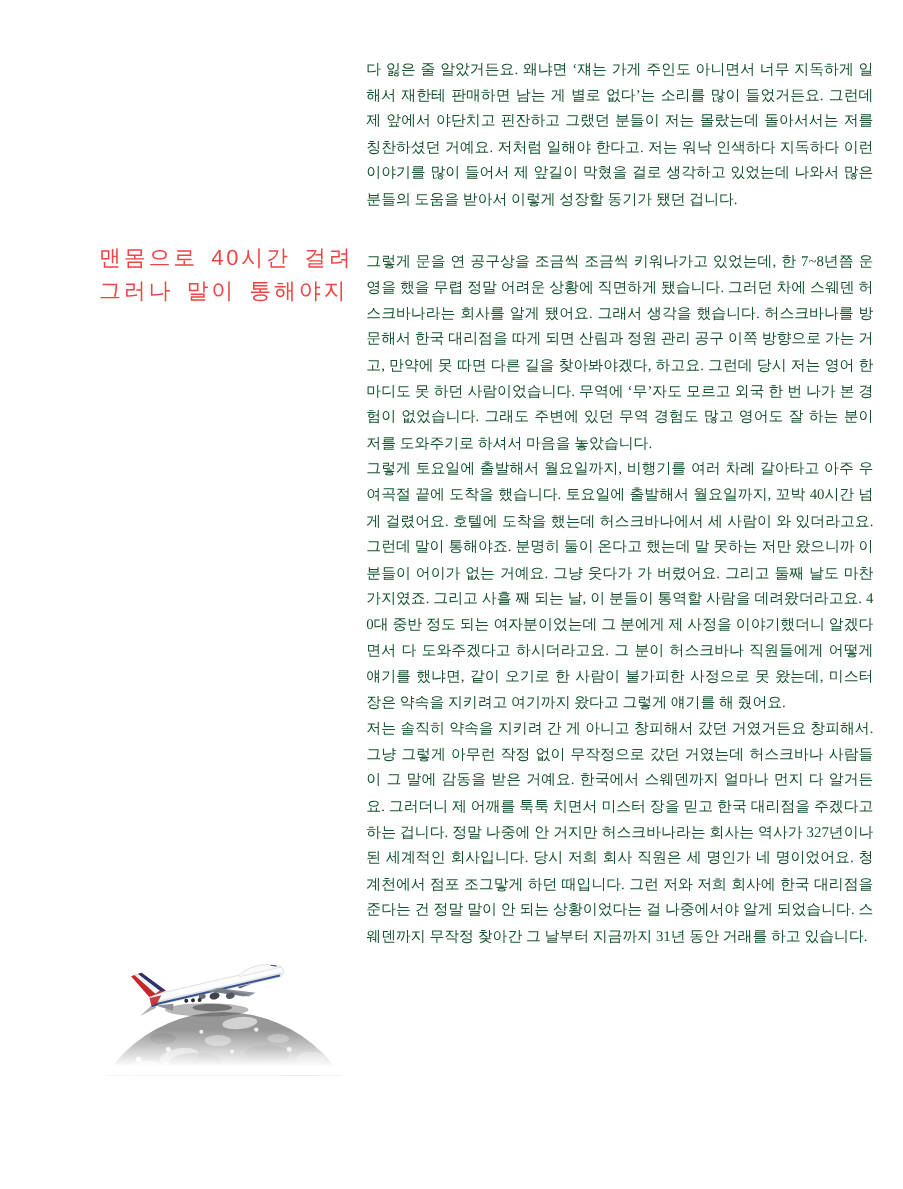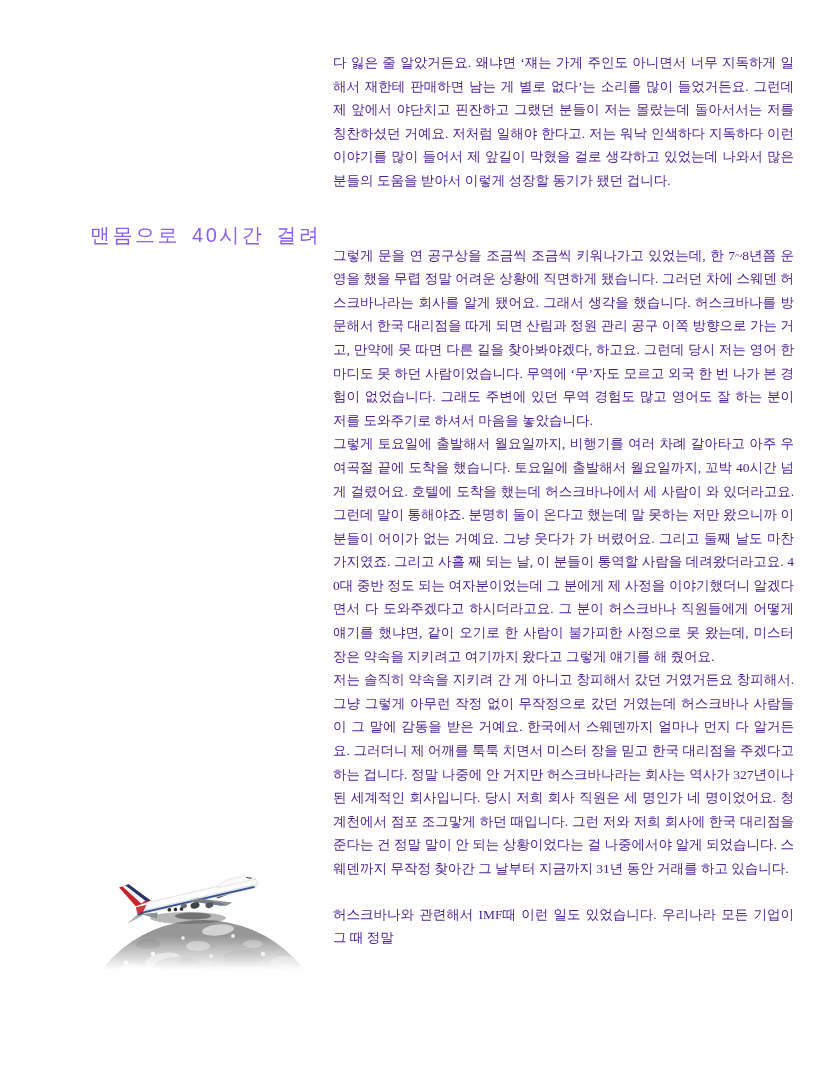--- a/index.html
+++ b/index.html
@@ -18,36 +18,36 @@
     position: absolute;
     left: 90px;
     top: 220px;
     width: 240px;
     font-family: "Liberation Sans", sans-serif;
     font-weight: 400;
     font-size: 20px;
     line-height: 30px;
     letter-spacing: 2.5px;
     word-spacing: 4px;
-    color: #8b5cf6;
+    color: #ef4444;
   }
   
   .article {
     position: absolute;
     left: 333px;
     top: 51px;
     width: 461px;
     font-size: 13.5px;
     line-height: 23.6px;
-    color: #4c1d95;
+    color: #14532d;
     text-align: justify;
     word-break: break-all;
   }
   .article p { margin: 0; }
-  .article p.gap-lg { margin-top: 51px; }
+  .article p.gap-lg { margin-top: 33px; }
   .article p.gap-md { margin-top: 22px; }
   
   .illustration {
     position: absolute;
     left: 93px;
     top: 866px;
     width: 220px;
     height: 112px;
     margin: 0;
   }
@@ -65,28 +65,28 @@
     background: linear-gradient(to right, rgba(255,255,255,0.9) 0%, rgba(255,255,255,0) 100%);
   }
 </style>
 </head>
 <body>
 
 <div class="page">
 
   <aside class="pullquote">
     <div>맨몸으로 40시간 걸려</div>
+    <div>그러나 말이 통해야지</div>
   </aside>
 
   <main class="article">
     <p>다 잃은 줄 알았거든요. 왜냐면 ‘쟤는 가게 주인도 아니면서 너무 지독하게 일해서 재한테 판매하면 남는 게 별로 없다’는 소리를 많이 들었거든요. 그런데 제 앞에서 야단치고 핀잔하고 그랬던 분들이 저는 몰랐는데 돌아서서는 저를 칭찬하셨던 거예요. 저처럼 일해야 한다고. 저는 워낙 인색하다 지독하다 이런 이야기를 많이 들어서 제 앞길이 막혔을 걸로 생각하고 있었는데 나와서 많은 분들의 도움을 받아서 이렇게 성장할 동기가 됐던 겁니다.</p>
     <p class="gap-lg">그렇게 문을 연 공구상을 조금씩 조금씩 키워나가고 있었는데, 한 7~8년쯤 운영을 했을 무렵 정말 어려운 상황에 직면하게 됐습니다. 그러던 차에 스웨덴 허스크바나라는 회사를 알게 됐어요. 그래서 생각을 했습니다. 허스크바나를 방문해서 한국 대리점을 따게 되면 산림과 정원 관리 공구 이쪽 방향으로 가는 거고, 만약에 못 따면 다른 길을 찾아봐야겠다, 하고요. 그런데 당시 저는 영어 한 마디도 못 하던 사람이었습니다. 무역에 ‘무’자도 모르고 외국 한 번 나가 본 경험이 없었습니다. 그래도 주변에 있던 무역 경험도 많고 영어도 잘 하는 분이 저를 도와주기로 하셔서 마음을 놓았습니다.</p>
     <p>그렇게 토요일에 출발해서 월요일까지, 비행기를 여러 차례 갈아타고 아주 우여곡절 끝에 도착을 했습니다. 토요일에 출발해서 월요일까지, 꼬박 40시간 넘게 걸렸어요. 호텔에 도착을 했는데 허스크바나에서 세 사람이 와 있더라고요. 그런데 말이 통해야죠. 분명히 둘이 온다고 했는데 말 못하는 저만 왔으니까 이 분들이 어이가 없는 거예요. 그냥 웃다가 가 버렸어요. 그리고 둘째 날도 마찬가지였죠. 그리고 사흘 째 되는 날, 이 분들이 통역할 사람을 데려왔더라고요. 40대 중반 정도 되는 여자분이었는데 그 분에게 제 사정을 이야기했더니 알겠다면서 다 도와주겠다고 하시더라고요. 그 분이 허스크바나 직원들에게 어떻게 얘기를 했냐면, 같이 오기로 한 사람이 불가피한 사정으로 못 왔는데, 미스터 장은 약속을 지키려고 여기까지 왔다고 그렇게 얘기를 해 줬어요.</p>
     <p>저는 솔직히 약속을 지키려 간 게 아니고 창피해서 갔던 거였거든요 창피해서. 그냥 그렇게 아무런 작정 없이 무작정으로 갔던 거였는데 허스크바나 사람들이 그 말에 감동을 받은 거예요. 한국에서 스웨덴까지 얼마나 먼지 다 알거든요. 그러더니 제 어깨를 툭툭 치면서 미스터 장을 믿고 한국 대리점을 주겠다고 하는 겁니다. 정말 나중에 안 거지만 허스크바나라는 회사는 역사가 327년이나 된 세계적인 회사입니다. 당시 저희 회사 직원은 세 명인가 네 명이었어요. 청계천에서 점포 조그맣게 하던 때입니다. 그런 저와 저희 회사에 한국 대리점을 준다는 건 정말 말이 안 되는 상황이었다는 걸 나중에서야 알게 되었습니다. 스웨덴까지 무작정 찾아간 그 날부터 지금까지 31년 동안 거래를 하고 있습니다.</p>
-    <p class="gap-md">허스크바나와 관련해서 IMF때 이런 일도 있었습니다. 우리나라 모든 기업이 그 때 정말</p>
   </main>
 
   <figure class="illustration">
     <svg viewBox="0 0 220 112" aria-hidden="true">
 
       <g>
         <circle cx="110" cy="182" r="128" fill="#979797"></circle>
 
         <ellipse cx="70" cy="95" rx="18" ry="8" fill="#d0d0d0" opacity="0.9" transform="rotate(-10 70 95)"></ellipse>
         <ellipse cx="40" cy="104" rx="14" ry="6" fill="#dcdcdc" opacity="0.85"></ellipse>

